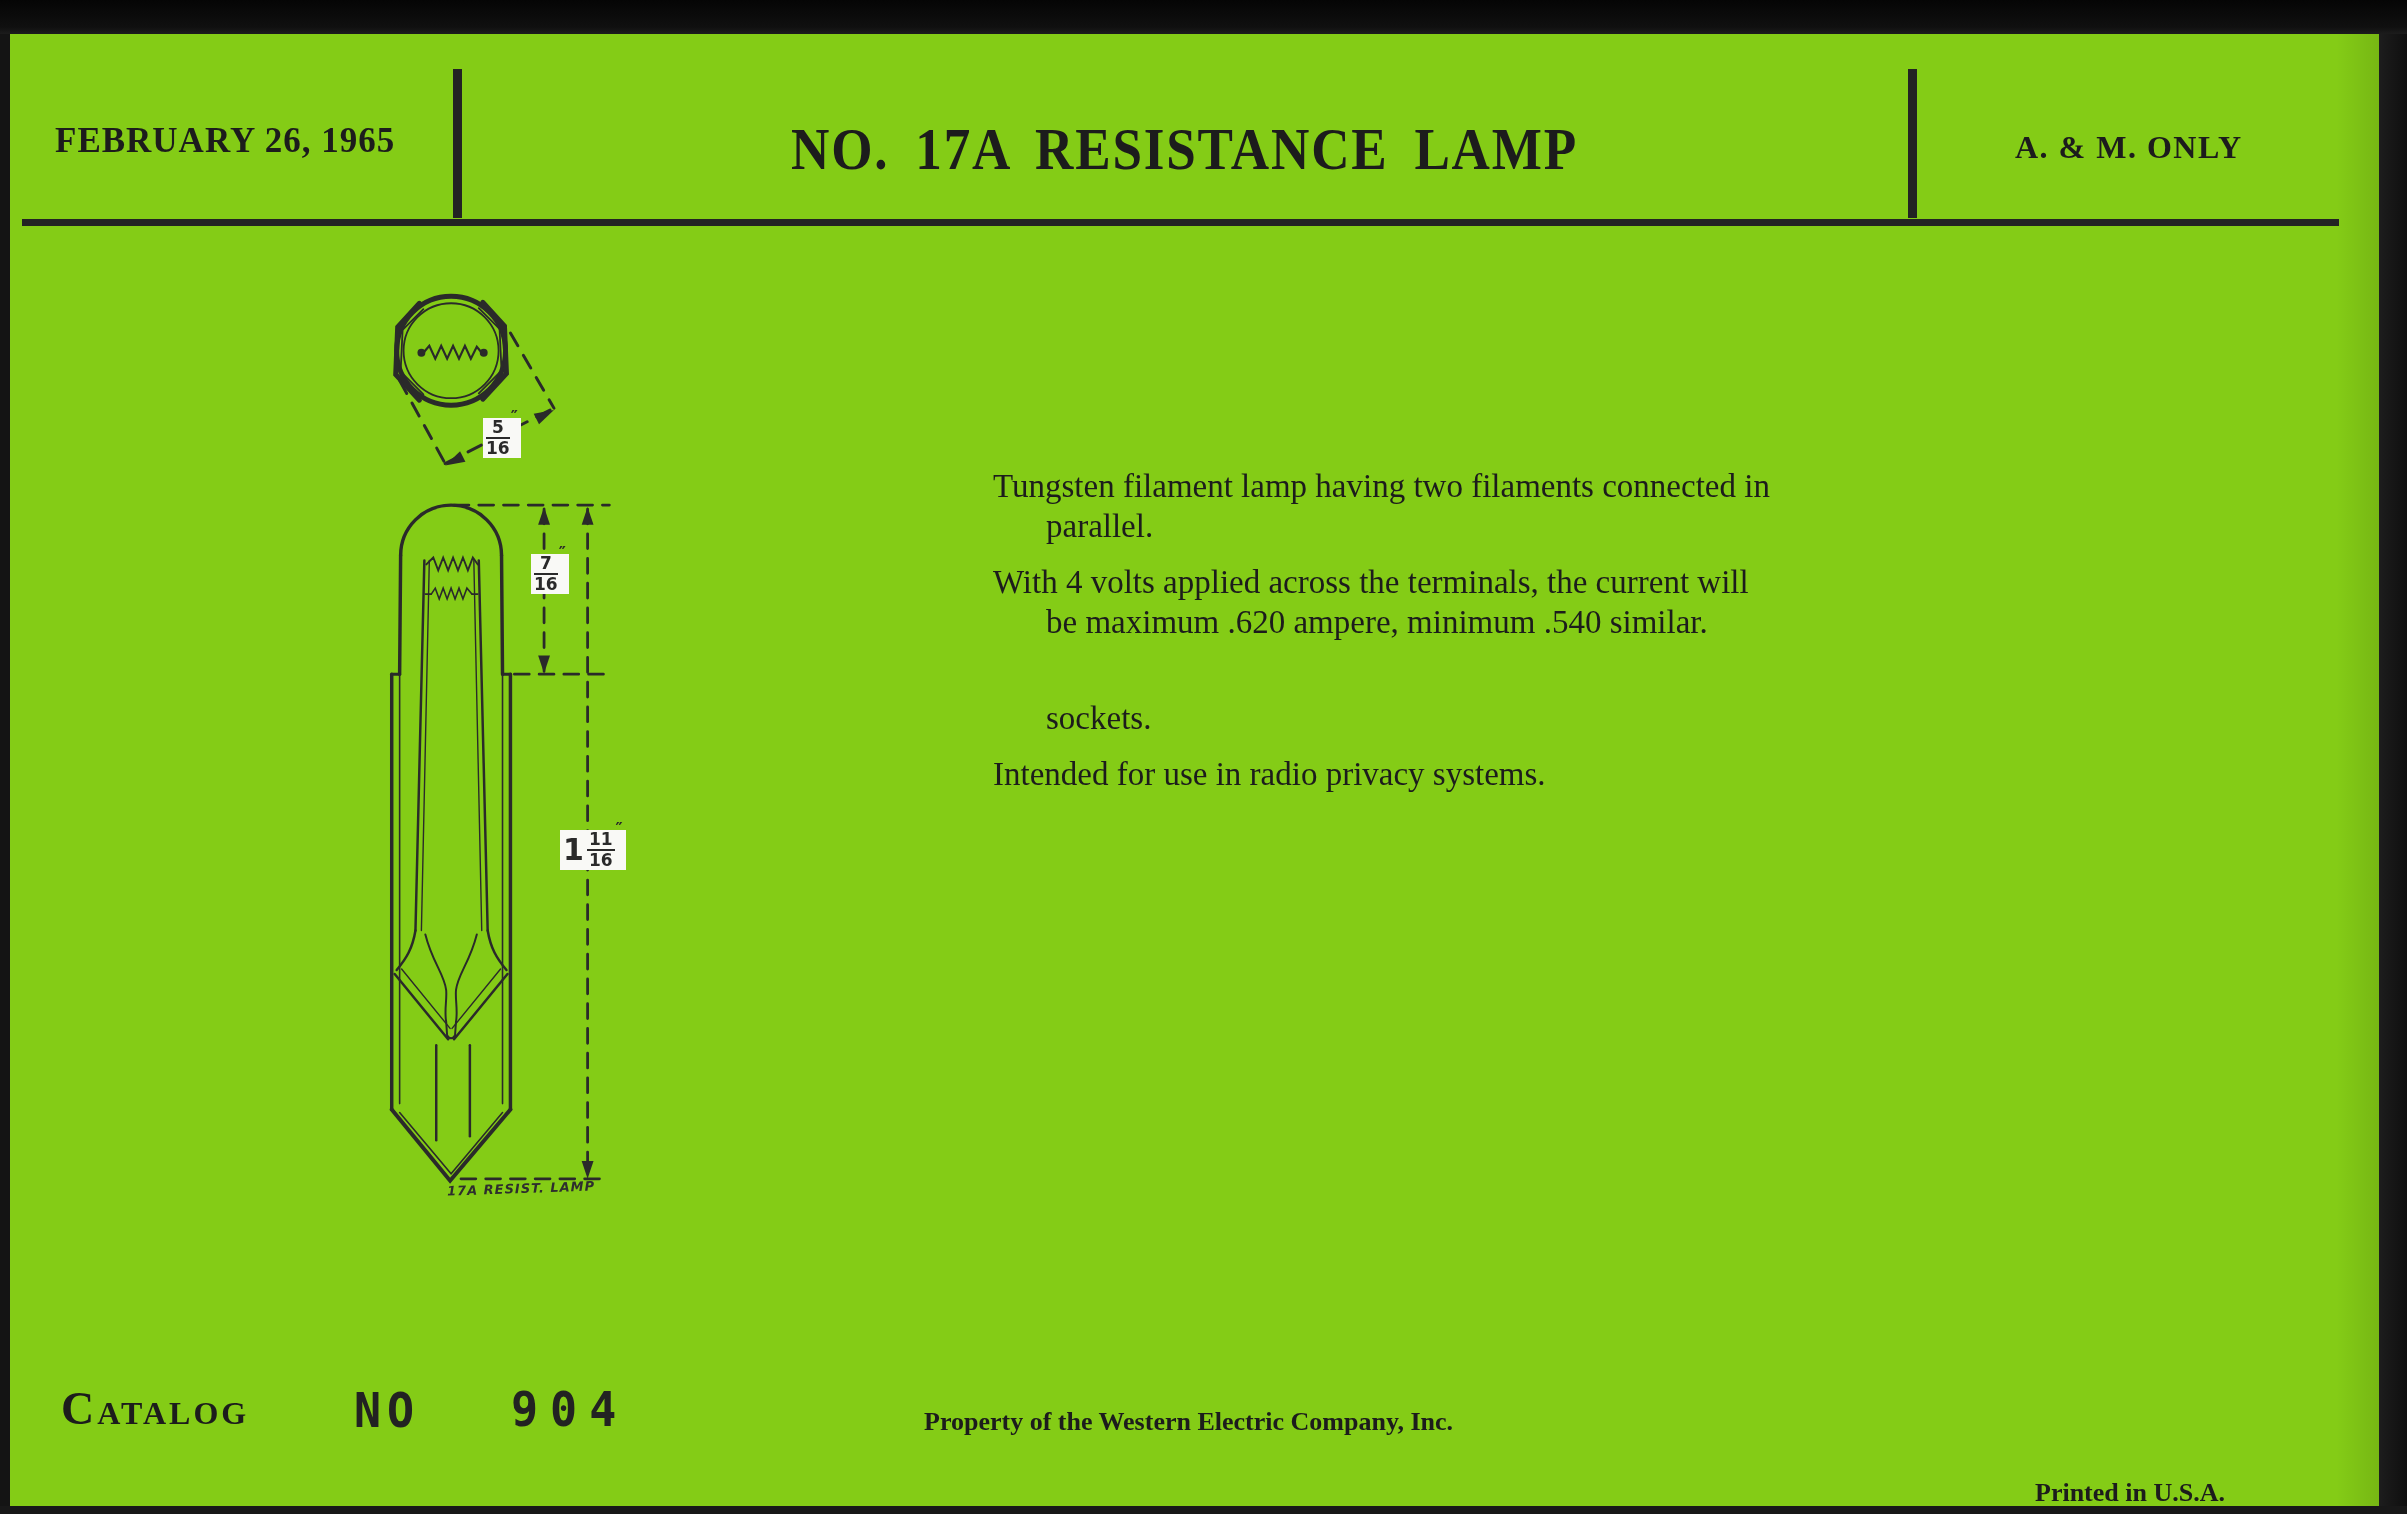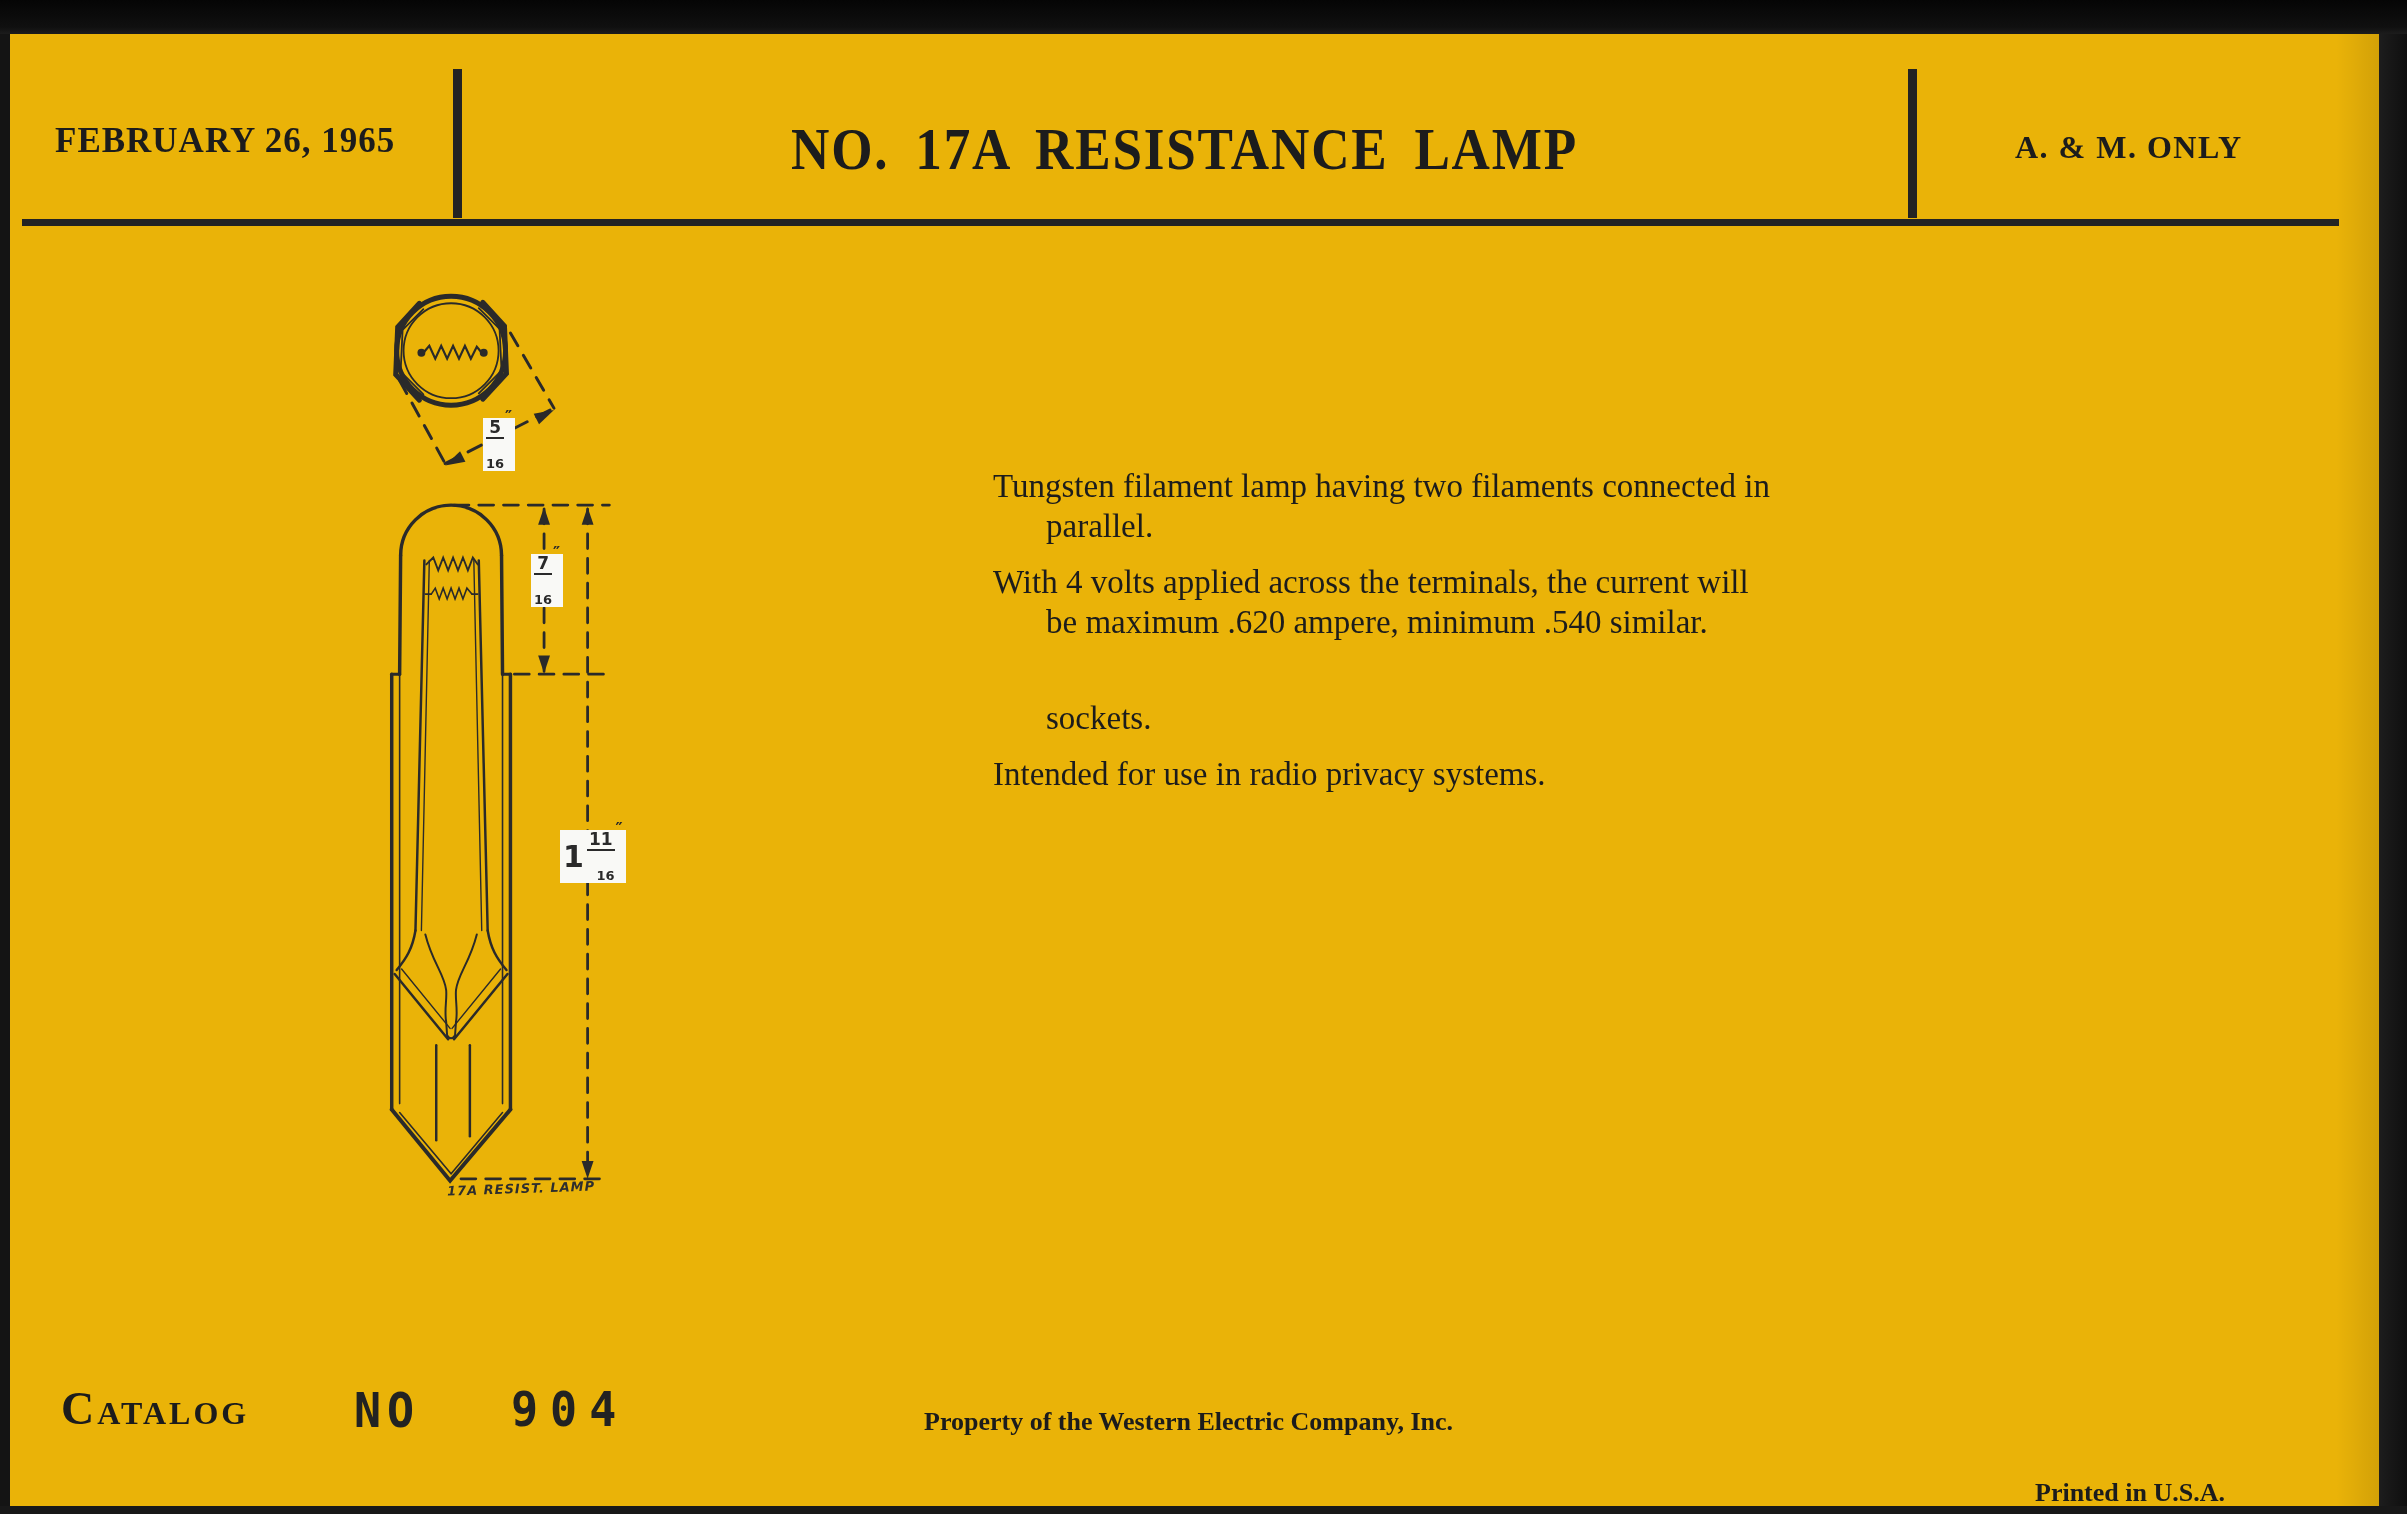--- a/index.html
+++ b/index.html
@@ -1,18 +1,18 @@
 <!DOCTYPE html>
 <html><head>
 <meta charset="utf-8">
 <style>
   html,body{margin:0;padding:0;background:#000;}
   .page{
     position:relative;width:2408px;height:1515px;overflow:hidden;
-    background:#eab308;color:#1c1c1c;
+    background:#84cc16;color:#1c1c1c;
     font-family:"Liberation Serif", serif;
   }
   
   .band{position:absolute;background:#0b0b0b;}
   .band.top{left:0;top:0;width:2408px;height:34px;background:linear-gradient(180deg,#050505 0%,#101010 80%,#1c1c1c 100%);}
   .band.left{left:0;top:34px;width:10px;height:1473px;background:#141414;}
   .band.right{left:2379px;top:34px;width:29px;height:1481px;background:linear-gradient(90deg,#1d1d1d,#0e0e0e);}
   .band.bottom{left:0;top:1506px;width:2408px;height:9px;background:#181818;}
   .edge-shade{position:absolute;left:2336px;top:34px;width:43px;height:1472px;
     background:linear-gradient(90deg,rgba(0,0,0,0),rgba(0,0,0,0.10));}
@@ -32,21 +32,21 @@
   .desc p{margin:0 0 16px 0;}
   .desc .l2{padding-left:53px;}
   
   .drawing{position:absolute;left:366px;top:277px;}
   .drawing *{vector-effect:none;}
   
   .dim-label{position:absolute;background:#f9f9f6;padding:1px 3px;
     font-family:"DejaVu Sans", sans-serif;font-weight:bold;color:#2a2a2a;line-height:1;}
   .frac{display:inline-block;text-align:center;vertical-align:middle;}
   .fnum{display:block;font-size:17px;border-bottom:2px solid #2a2a2a;padding:0 2px 1px 2px;}
-  .fden{display:block;font-size:13px;padding-top:18px;text-align:right;}
+  .fden{display:block;font-size:17px;padding-top:1px;}
   .whole{display:inline-block;font-size:30px;vertical-align:middle;margin-right:3px;}
   .prime{display:inline-block;font-size:16px;vertical-align:top;position:relative;top:-10px;margin-left:1px;}
   .drawing-caption{position:absolute;left:447px;top:1181px;
     font-family:"DejaVu Sans", sans-serif;font-style:italic;font-weight:bold;
     font-size:13px;letter-spacing:1px;color:#2e2e2e;transform:rotate(-2deg);white-space:nowrap;}
   
   .catalog-label{position:absolute;left:61px;top:1382px;font-size:46px;font-weight:bold;
     font-variant:small-caps;letter-spacing:3px;}
   .stamp{position:absolute;font-family:"DejaVu Sans Mono", monospace;font-size:45px;font-weight:bold;
     color:#222;transform:scaleY(1.05);white-space:nowrap;}

